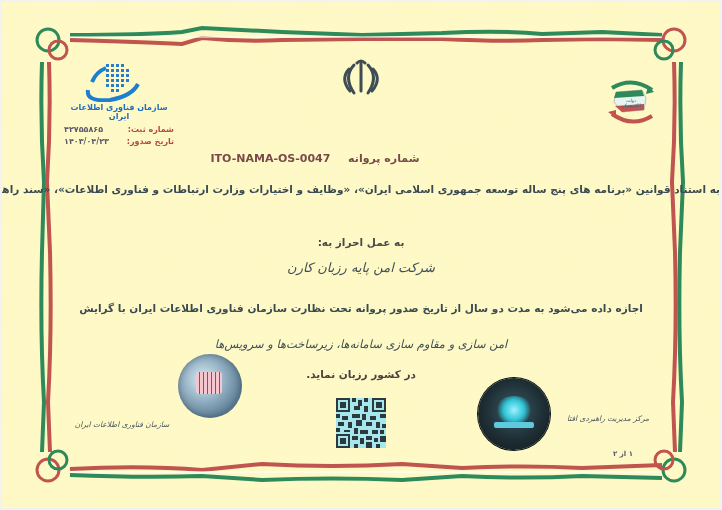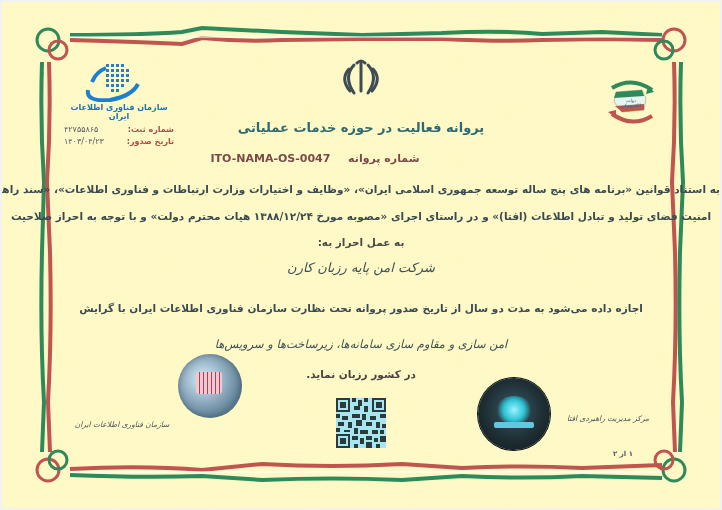--- a/index.html
+++ b/index.html
@@ -10,21 +10,21 @@
                       repeating-linear-gradient(-45deg, rgba(255,255,255,0.06) 0 2px, transparent 2px 5px);
   }
   .frame { position:absolute; inset:0; }
   .abs { position:absolute; }
   .rtl { direction:rtl; unicode-bidi:embed; }
   .txt { color:#3a4a52; font-weight:bold; font-size:10.5px; text-align:center; white-space:nowrap; }
   .title { color:#2f6a72; font-size:13px; font-weight:bold; }
   .licno { color:#7a4a4a; font-size:11px; font-weight:bold; }
   .hand { font-family:"DejaVu Serif", serif; font-style:italic; color:#3f4e57; font-weight:normal; }
   .red-small { color:#b24a4a; font-size:8px; font-weight:bold; }
-  .num-small { color:#5a5a6a; font-size:8px; font-weight:normal; }
+  .num-small { color:#5a5a6a; font-size:8px; font-weight:bold; }
 </style>
 </head>
 <body>
 
 <div class="page">
 
   <svg class="frame" width="718" height="506" viewBox="0 0 718 506">
 
     <path d="M68 33 Q140 33 180 30 L200 26 Q240 28 280 30 L360 33 L440 31 Q500 28 540 32 L600 30 L660 33" stroke="#2e8a5a" stroke-width="4" fill="none"></path>
     <path d="M68 38 Q140 40 180 42 L200 36 Q240 40 280 38 L360 37 L440 37 Q500 40 540 38 L600 37 L660 38" stroke="#c0544f" stroke-width="4" fill="none"></path>
@@ -112,30 +112,28 @@
       <path d="M46 10 L52 16 L44 18 Z" fill="#2e8a5a"></path>
       <path d="M50 40 Q30 52 10 38" stroke="#c0544f" stroke-width="4" fill="none"></path>
       <path d="M14 42 L6 36 L14 34 Z" fill="#c0544f"></path>
       <path d="M14 16 L40 14 L44 22 L42 34 L20 36 L12 26 Z" fill="#e8f4f0" stroke="#999" stroke-width="0.6"></path>
       <path d="M14 16 L40 14 L42 20 L12 22 Z" fill="#2e8a5a"></path>
       <path d="M13 30 L42 28 L42 34 L20 36 Z" fill="#c0544f"></path>
     </svg>
     <div class="rtl" style="position:absolute; left:14px; top:22px; font-size:4.5px; color:#2e6a8a; width:30px; text-align:center;">دولت الکترونیکی</div>
   </div>
 
-  <div class="abs rtl txt title" style="left:0; width:718px; top:118px;">پروانه فعالیت در حوزه خدمات عملیاتی</div>
 
   <div class="abs licno" style="left:0; width:626px; top:150px; text-align:center; direction:ltr;">
     <span>ITO-NAMA-OS-0047</span>
     <span style="display:inline-block; width:10px;"></span>
     <span class="rtl">شماره پروانه</span>
   </div>
 
   <div class="abs rtl txt" style="left:0; width:718px; top:181px;">به استناد قوانین «برنامه های پنج ساله توسعه جمهوری اسلامی ایران»، «وظایف و اختیارات وزارت ارتباطات و فناوری اطلاعات»، «سند راهبردی</div>
-  <div class="abs rtl txt" style="left:0; width:718px; top:208px;">امنیت فضای تولید و تبادل اطلاعات (افتا)» و در راستای اجرای «مصوبه مورخ ۱۳۸۸/۱۲/۲۴ هیات محترم دولت» و با توجه به احراز صلاحیت</div>
   <div class="abs rtl txt" style="left:0; width:718px; top:234px; color:#4a4a4a;">به عمل احراز به:</div>
 
   <div class="abs rtl txt hand" style="left:0; width:718px; top:258px; font-size:13px;">شرکت امن پایه رزبان کارن</div>
 
   <div class="abs rtl txt" style="left:0; width:718px; top:300px;">اجازه داده می‌شود به مدت دو سال از تاریخ صدور پروانه تحت نظارت سازمان فناوری اطلاعات ایران با گرایش</div>
 
   <div class="abs rtl txt hand" style="left:0; width:718px; top:335px; font-size:11.5px;">امن سازی و مقاوم سازی سامانه‌ها، زیرساخت‌ها و سرویس‌ها</div>
 
   <div class="abs rtl txt" style="left:0; width:718px; top:366px; color:#4a4040;">در کشور رزبان نماید.</div>
 

